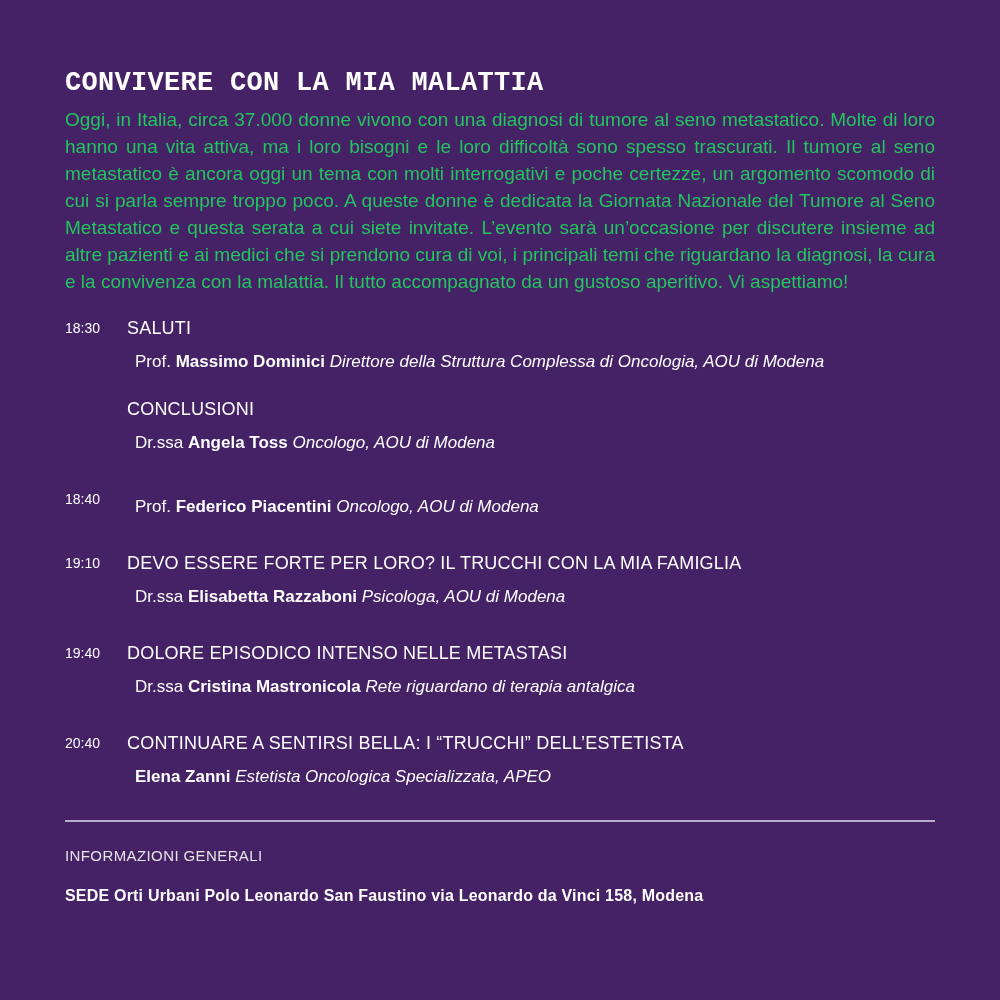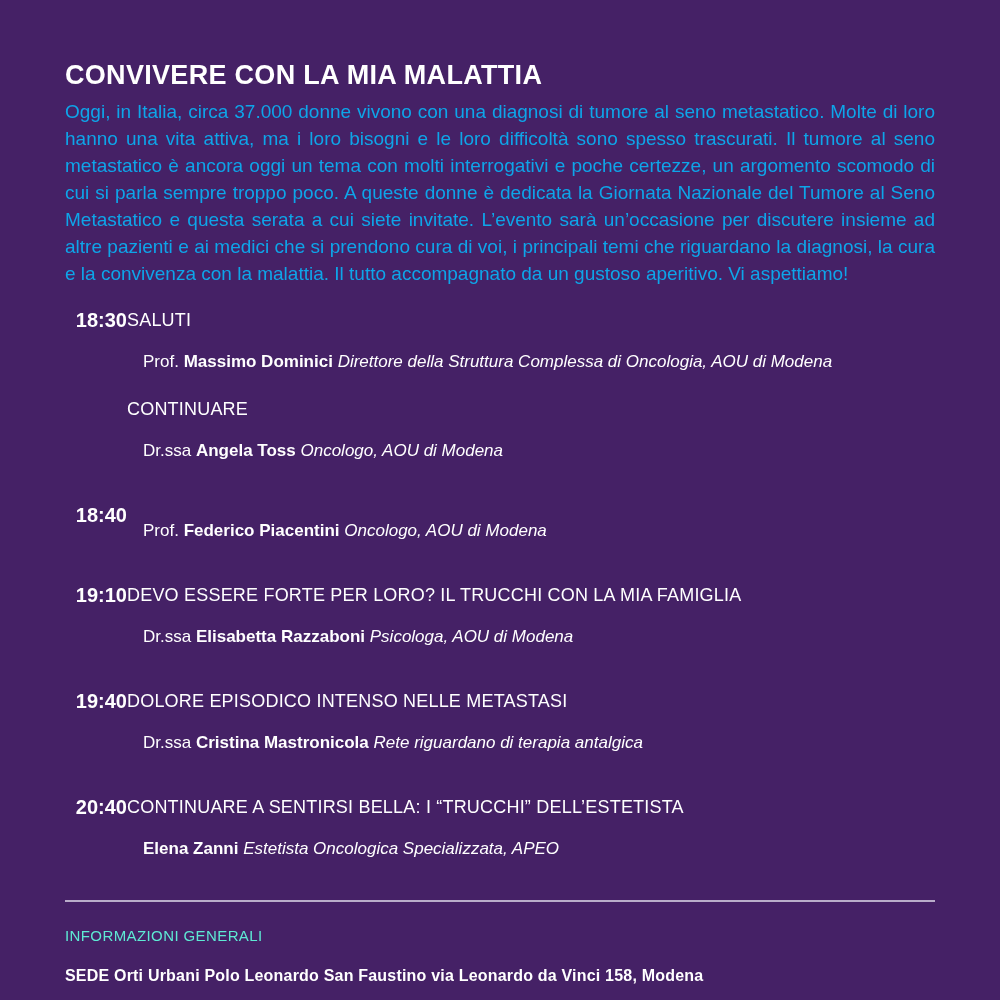--- a/index.html
+++ b/index.html
@@ -15,53 +15,53 @@
     overflow: hidden;
   }
   .content {
     padding: 60px 65px 0 65px;
   }
   .page-title {
     font-size: 27px;
     line-height: 30px;
     font-weight: 700;
     letter-spacing: 0.3px;
-    margin: 0 0 8px 0;
+    margin: 8px 0 8px 0;
+    font-family: Liberation Mono, monospace;
   }
   .intro {
     font-size: 19px;
     line-height: 27px;
     text-align: justify;
     margin: 0;
-    color: #0ea5e9;
+    color: #22c55e;
   }
   .schedule {
     margin-top: 20px;
   }
   .entry {
     display: grid;
     grid-template-columns: 62px 1fr;
     margin-bottom: 22px;
   }
   .time {
-    font-size: 20px;
+    font-size: 14px;
     line-height: 26px;
-    font-weight: 700;
-    text-align: right;
+    font-weight: 400;
   }
   .entry-title {
     font-size: 18px;
     line-height: 26px;
     font-weight: 400;
     letter-spacing: 0.2px;
   }
   .speaker {
     font-size: 17px;
     line-height: 26px;
-    margin: 16px;
+    margin: 8px;
     white-space: nowrap;
   }
   .speaker .name { font-weight: 700; }
   .speaker .role { font-style: italic; }
   .subsection-label {
     font-size: 18px;
     line-height: 26px;
     font-weight: 400;
     margin-top: 21px;
     letter-spacing: 0.2px;
@@ -69,21 +69,21 @@
   .divider {
     height: 2px;
     background: #b9adca;
     margin: 0;
   }
   .info-label {
     font-size: 15px;
     line-height: 18px;
     letter-spacing: 0.4px;
     margin-top: 25px;
-    color: #5eead4;
+    color: #e5e5e5;
   }
   .sede-line {
     font-size: 16px;
     line-height: 20px;
     font-weight: 700;
     margin-top: 21px;
     letter-spacing: 0.2px;
   }
 </style>
 </head>
@@ -99,21 +99,21 @@
 
     <div class="entry">
       <div class="time">18:30</div>
       <div class="details">
         <div class="entry-title">SALUTI</div>
         <p class="speaker">
           <span>Prof.</span>
           <span class="name">Massimo Dominici</span>
           <span class="role">Direttore della Struttura Complessa di Oncologia, AOU di Modena</span>
         </p>
-        <div class="subsection-label">CONTINUARE</div>
+        <div class="subsection-label">CONCLUSIONI</div>
         <p class="speaker">
           <span>Dr.ssa</span>
           <span class="name">Angela Toss</span>
           <span class="role">Oncologo, AOU di Modena</span>
         </p>
       </div>
     </div>
 
     <div class="entry">
       <div class="time">18:40</div>

